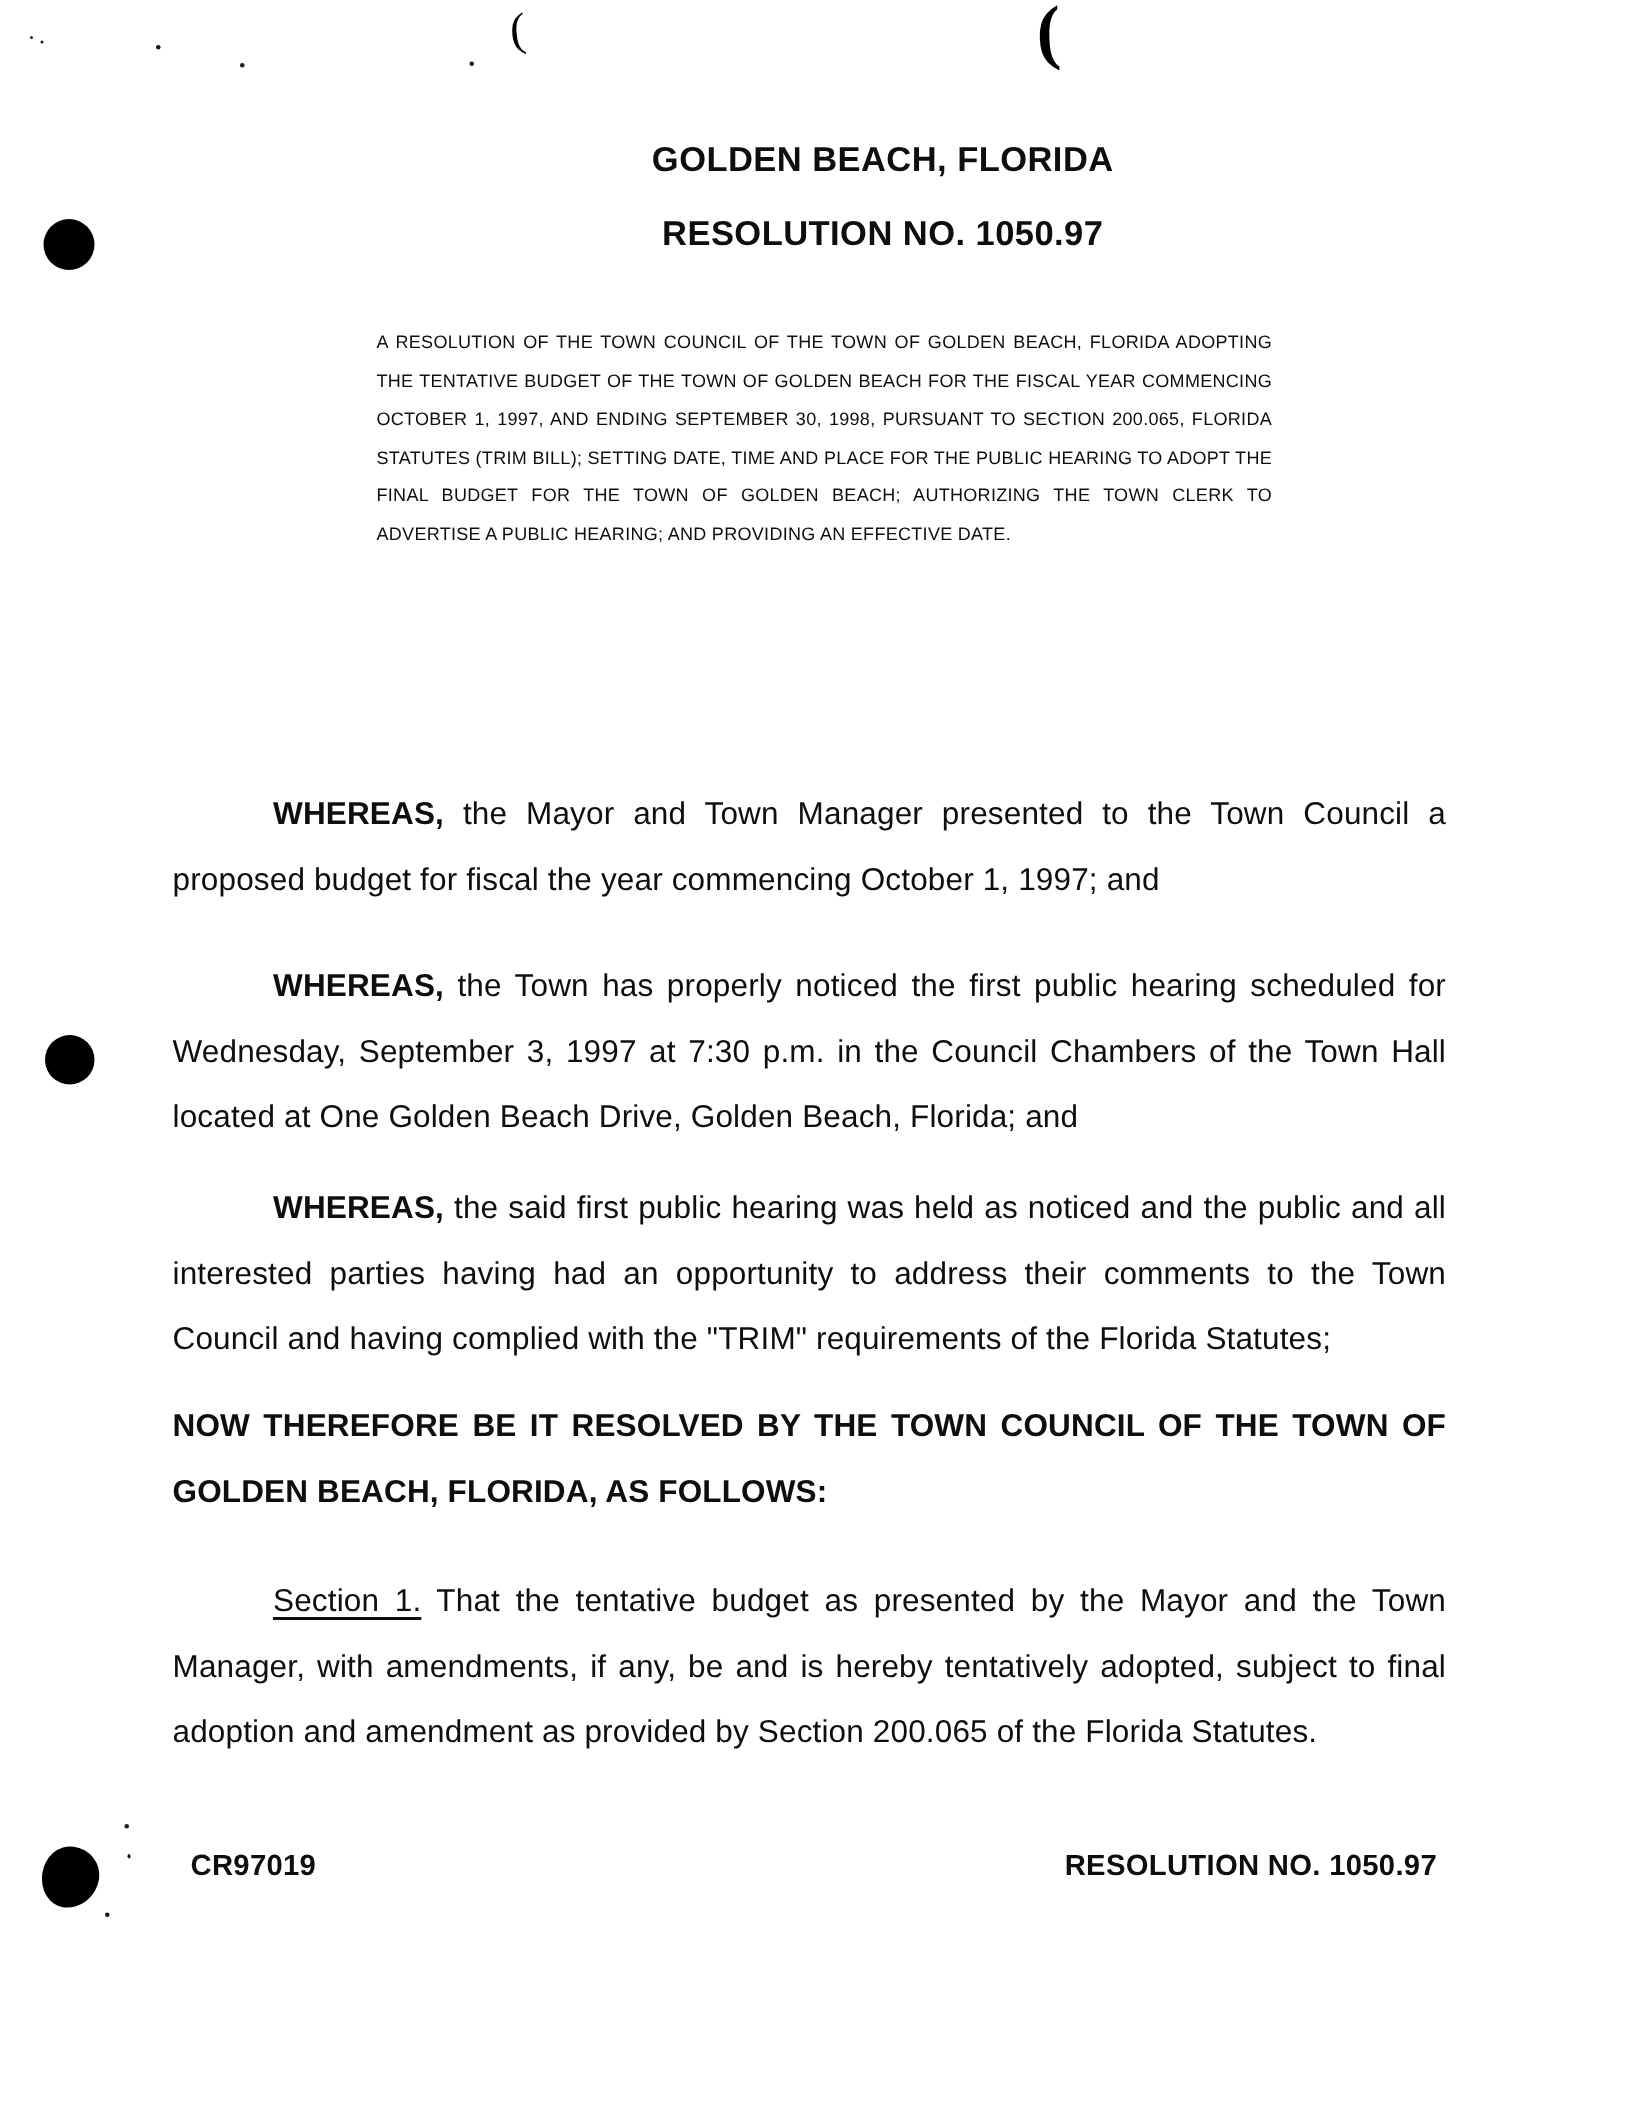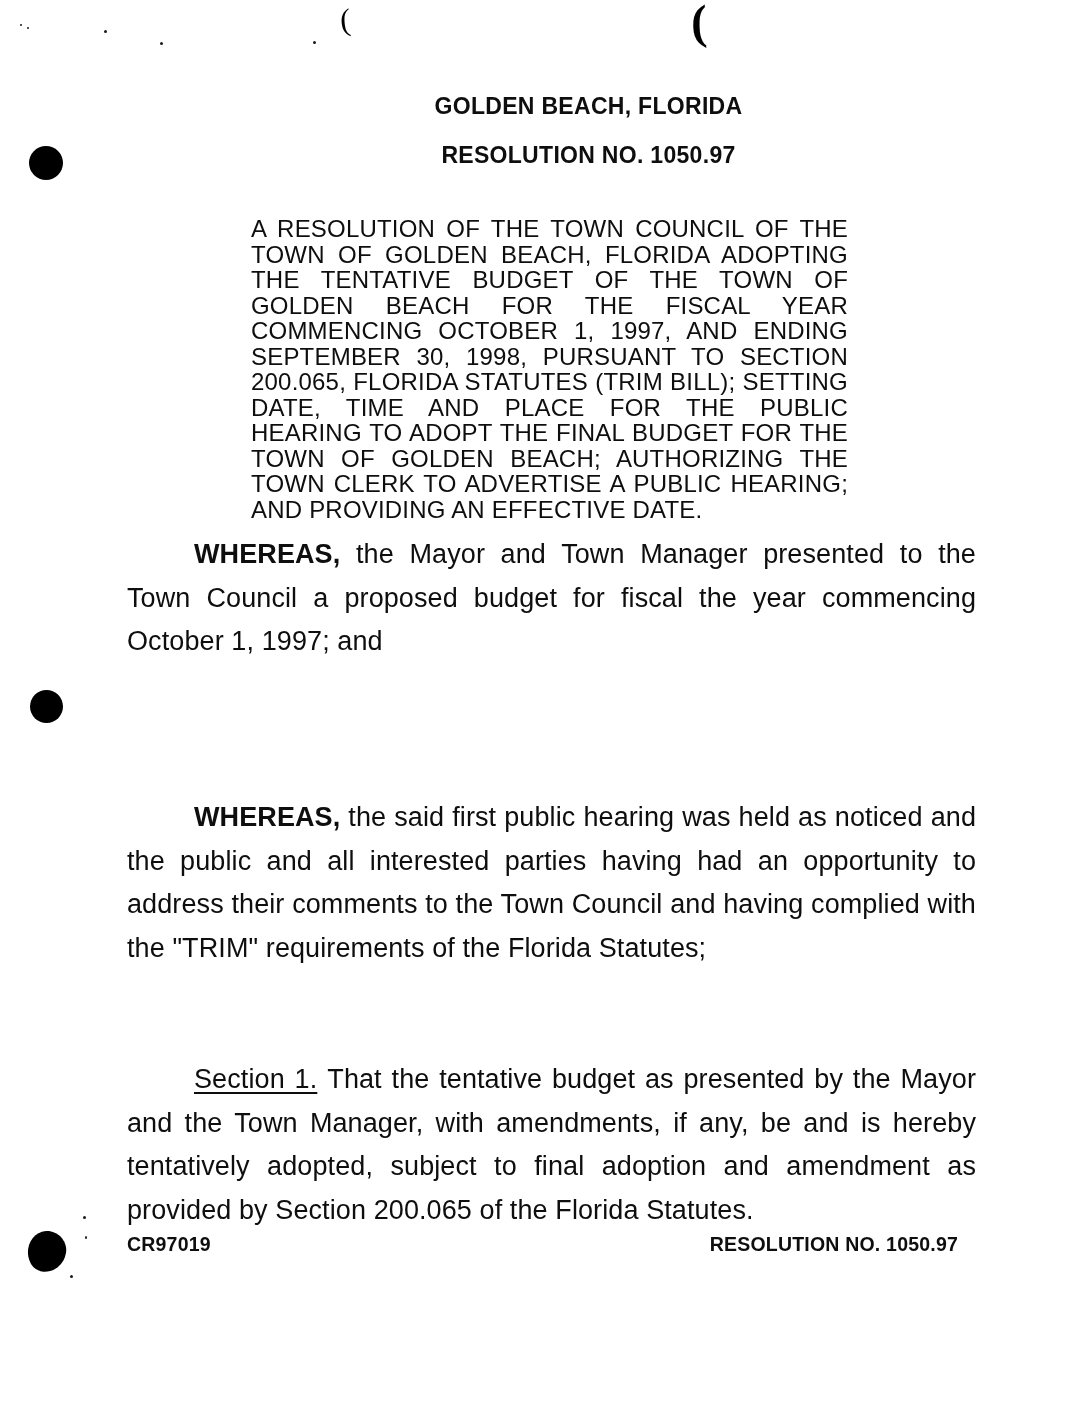--- a/index.html
+++ b/index.html
@@ -29,28 +29,28 @@
   .doc-title, .doc-subtitle {
     position: absolute; left: 0; width: 1091px; text-align: center;
     font-weight: bold; font-size: 23px; letter-spacing: 0.3px; padding-left: 43px;
   }
   .doc-title { top: 93px; }
   .doc-subtitle { top: 142px; }
 
   
   .preamble {
     position: absolute; left: 251px; top: 216px; width: 597px;
-    font-size: 24px; line-height: 25.5px; text-align: justify;
+    font-size: 12px; line-height: 25.5px; text-align: justify;
     letter-spacing: 0.2px;
   }
 
   
   .para {
-    position: absolute; left: 115px; width: 849px; margin: 12px;
-    font-size: 27px; line-height: 43.5px; text-align: justify;
+    position: absolute; left: 115px; width: 849px; margin: 0;
+    font-size: 21px; line-height: 43.5px; text-align: justify;
     letter-spacing: 0.1px;
   }
   .indent { text-indent: 67px; }
   .w1 { top: 521px; }
   .w2 { top: 636px; }
   .w3 { top: 784px; }
   .resolved { top: 929px; font-weight: bold; }
   .sec { top: 1046px; }
   .sec-lead { font-weight: normal; text-decoration: underline; text-underline-offset: 4px; margin-right: 10px; }
 
@@ -82,22 +82,24 @@
   <span class="stray stray-small">(</span>
   <span class="stray stray-large">(</span>
 
   <div class="doc-title">GOLDEN BEACH, FLORIDA</div>
   <div class="doc-subtitle">RESOLUTION NO. 1050.97</div>
 
   <div class="preamble">A RESOLUTION OF THE TOWN COUNCIL OF THE TOWN OF GOLDEN BEACH, FLORIDA ADOPTING THE TENTATIVE BUDGET OF THE TOWN OF GOLDEN BEACH FOR THE FISCAL YEAR COMMENCING OCTOBER 1, 1997, AND ENDING SEPTEMBER 30, 1998, PURSUANT TO SECTION 200.065, FLORIDA STATUTES (TRIM BILL); SETTING DATE, TIME AND PLACE FOR THE PUBLIC HEARING TO ADOPT THE FINAL BUDGET FOR THE TOWN OF GOLDEN BEACH; AUTHORIZING THE TOWN CLERK TO ADVERTISE A PUBLIC HEARING; AND PROVIDING AN EFFECTIVE DATE.</div>
 
   <p class="para indent w1"><b>WHEREAS,</b><span> the Mayor and Town Manager presented to the Town Council a proposed budget for fiscal the year commencing October 1, 1997; and</span></p>
 
+  <p class="para indent w2"><b>WHEREAS,</b><span> the Town has properly noticed the first public hearing scheduled for Wednesday, September 3, 1997 at 7:30 p.m. in the Council Chambers of the Town Hall located at One Golden Beach Drive, Golden Beach, Florida; and</span></p>
 
   <p class="para indent w3"><b>WHEREAS,</b><span> the said first public hearing was held as noticed and the public and all interested parties having had an opportunity to address their comments to the Town Council and having complied with the "TRIM" requirements of the Florida Statutes;</span></p>
 
+  <p class="para resolved">NOW THEREFORE BE IT RESOLVED BY THE TOWN COUNCIL OF THE TOWN OF GOLDEN BEACH, FLORIDA, AS FOLLOWS:</p>
 
   <p class="para indent sec"><span class="sec-lead">Section 1.</span><span>That the tentative budget as presented by the Mayor and the Town Manager, with amendments, if any, be and is hereby tentatively adopted, subject to final adoption and amendment as provided by Section 200.065 of the Florida Statutes.</span></p>
 
   <div class="footer-left">CR97019</div>
   <div class="footer-right">RESOLUTION NO. 1050.97</div>
 
 </div>
 
 </body></html>

